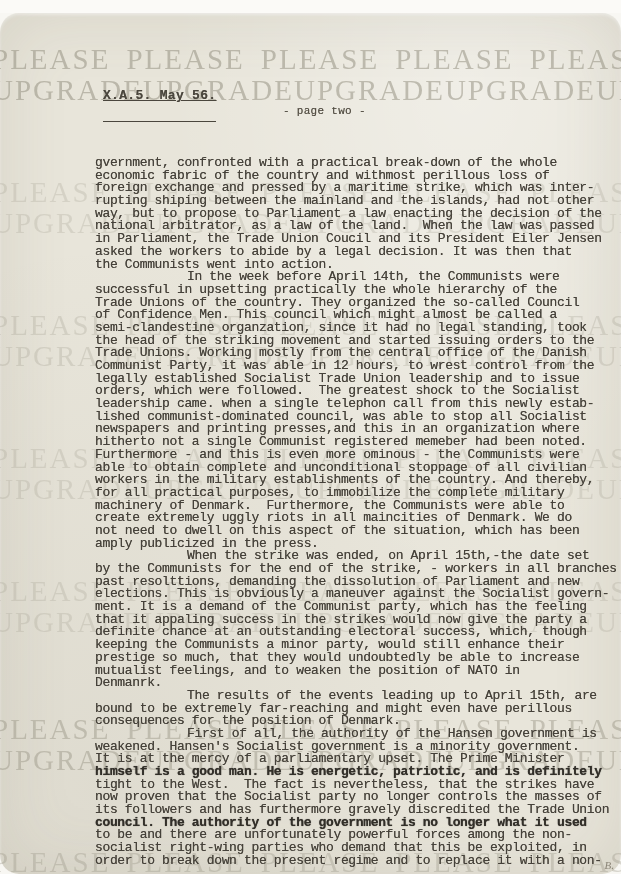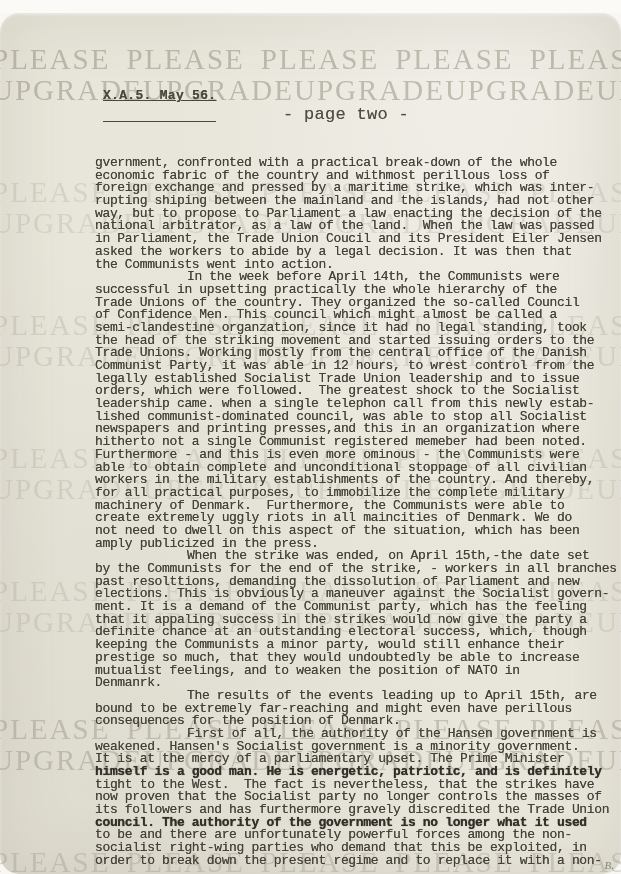--- a/index.html
+++ b/index.html
@@ -28,21 +28,21 @@
   .header-ref{
     position:absolute;left:103px;top:75px;
     font-size:13px;font-weight:bold;letter-spacing:0.3px;
     color:#4a463d;border-bottom:1.4px solid #55504533;
     border-bottom-color:#4a463d;padding-bottom:18px;
     text-shadow:0 0 0.6px rgba(74,70,61,0.7);
     text-decoration:underline;
   }
   .page-label{
     position:absolute;left:283px;top:92px;
-    font-size:17px;color:#514c42;letter-spacing:0.3px;
+    font-size:11px;color:#514c42;letter-spacing:0.3px;
     text-shadow:0 0 0.6px rgba(80,75,64,0.6);
   }
   #body-text{
     position:absolute;left:95px;top:144px;width:540px;
     font-size:13px;line-height:12.7px;letter-spacing:-0.35px;
     color:#45413a;
     text-shadow:0 0 0.6px rgba(70,64,52,0.75);
   }
   .tline{white-space:pre;height:12.7px;overflow:visible;}
   .tline.indent{padding-left:92px;}

